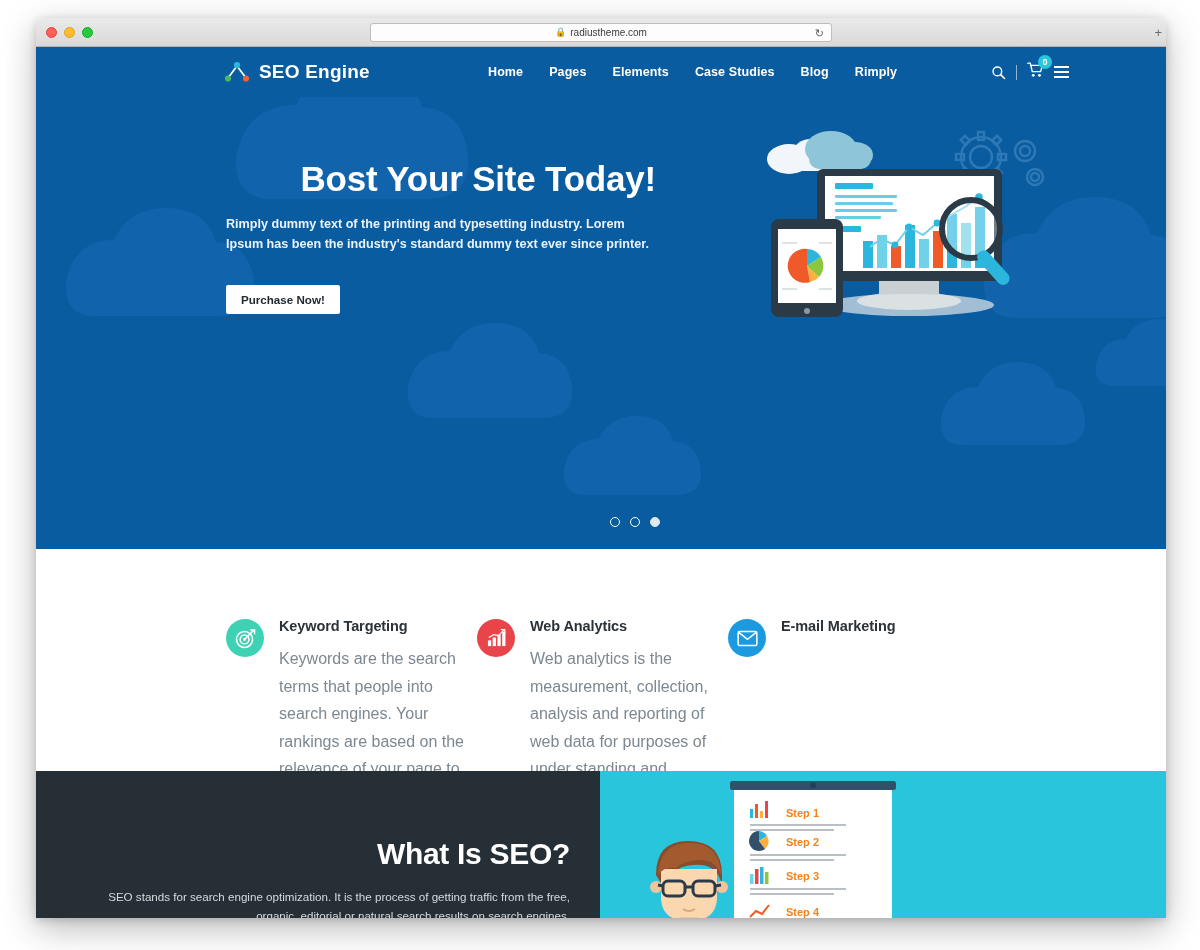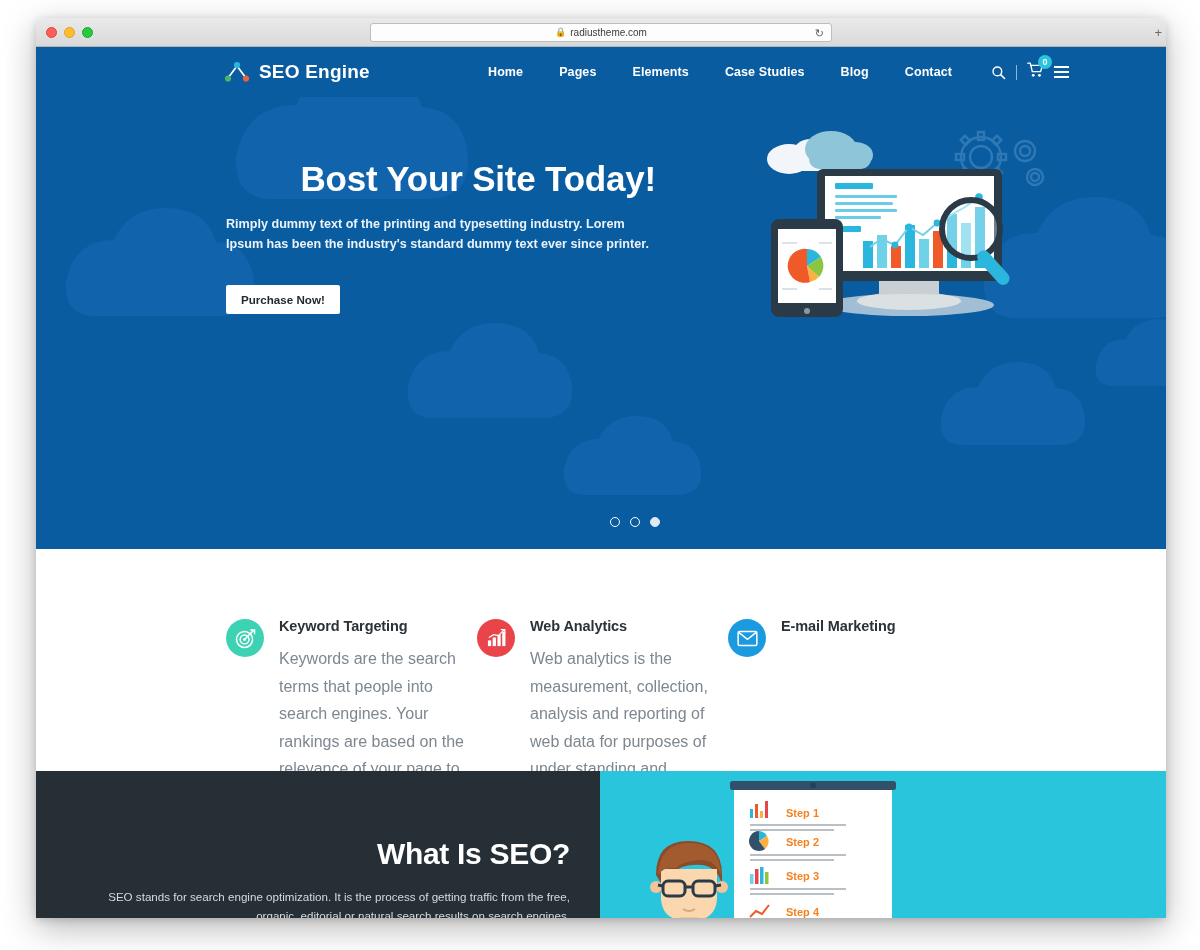--- a/index.html
+++ b/index.html
@@ -70,21 +70,21 @@
     display: flex; align-items: center;
   }
   #brand {
     position: absolute; left: 188px; top: 50%; transform: translateY(-50%);
     display: flex; align-items: center; gap: 9px;
   }
   #brand-text { color: #fff; font-size: 19px; font-weight: 700; letter-spacing: .2px; }
 
   #main-nav {
     position: absolute; left: 452px; top: 50%; transform: translateY(-50%);
-    display: flex; gap: 36px;
+    display: flex; gap: 26px;
   }
   #main-nav a {
     color: #ffffff; font-size: 12.5px; text-decoration: none;
     font-weight: 600; letter-spacing: .1px;
   }
 
   #header-tools {
     position: absolute; right: 165px; top: 50%; transform: translateY(-50%);
     display: flex; align-items: center; gap: 10px;
   }
@@ -226,21 +226,21 @@
         </svg>
         <span id="brand-text">SEO Engine</span>
       </div>
 
       <nav id="main-nav">
         <a href="#">Home</a>
         <a href="#">Pages</a>
         <a href="#">Elements</a>
         <a href="#">Case Studies</a>
         <a href="#">Blog</a>
-        <a href="#">Contact</a>
+        <a href="#">Rimply</a>
       </nav>
 
       <div id="header-tools">
         <svg width="15" height="15" viewBox="0 0 16 16">
           <circle cx="6.8" cy="6.8" r="4.6" fill="none" stroke="#fff" stroke-width="1.5"></circle>
           <line x1="10.3" y1="10.3" x2="14.4" y2="14.4" stroke="#fff" stroke-width="1.7" stroke-linecap="round"></line>
         </svg>
         <span class="tool-divider"></span>
         <span id="cart-wrap">
           <svg width="17" height="16" viewBox="0 0 18 17">

